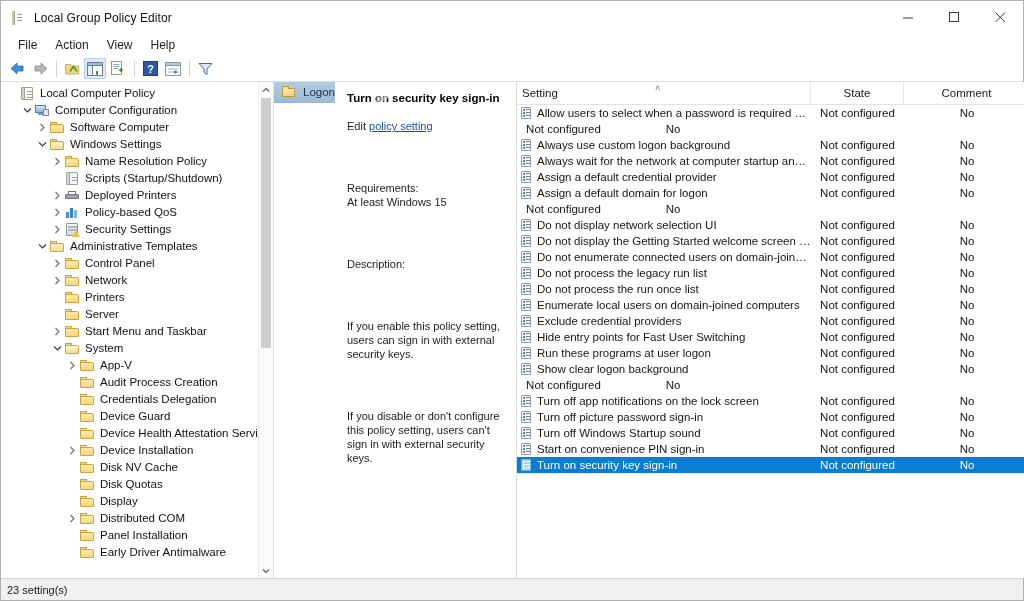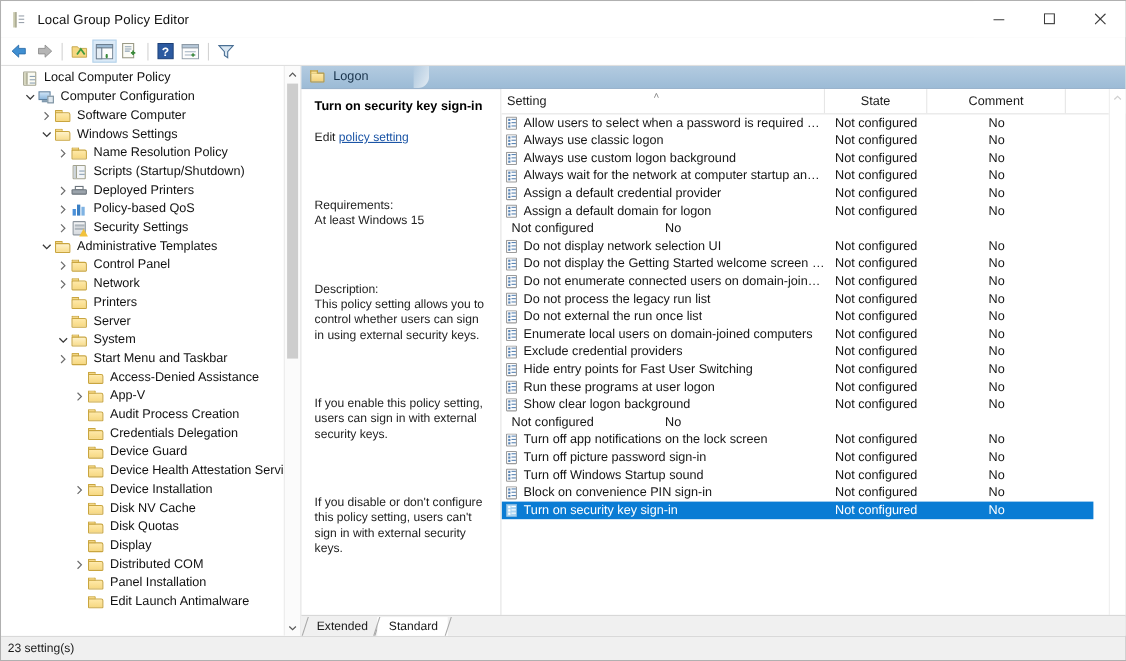--- a/index.html
+++ b/index.html
@@ -222,21 +222,20 @@
   .sb-arrow.bottom { position:absolute; bottom:0; left:0; }
   .tree-thumb {
     position:absolute; left:2px; top:16px; width:10px; height:250px;
     background:#cdcdcd; border-radius:0;
   }
 
   
   .results {
     flex: 1 1 auto;
     display: flex;
-    flex-direction: column;
     min-width: 0;
     background: #ffffff;
   }
   .logon-band {
     height: 20px;
     flex: 0 0 20px;
     background: linear-gradient(#b3cbe0, #9cbbd6);
     border-bottom: 1px solid #9ab3cc;
     display: flex; align-items: center;
     padding-left: 8px;
@@ -445,20 +444,26 @@
       </div>
       <div class="win-btn">
         <svg width="11" height="11" viewBox="0 0 11 11">
             <line x1="0.5" y1="0.5" x2="10" y2="10" stroke="#3a3a3a" stroke-width="1"></line>
             <line x1="10" y1="0.5" x2="0.5" y2="10" stroke="#3a3a3a" stroke-width="1"></line>
           </svg>
       </div>
     </div>
   </div>
 
+  <div class="menubar">
+    <div class="menu-item">File</div>
+    <div class="menu-item">Action</div>
+    <div class="menu-item">View</div>
+    <div class="menu-item">Help</div>
+  </div>
 
   <div class="toolbar">
     <div class="tb-btn">
       <svg width="17" height="15" viewBox="0 0 17 15">
         <path d="M8 2 L2 7.5 L8 13 L8 10 L14 10 L14 5 L8 5 Z" fill="#3f8fd2" stroke="#2a6ca8" stroke-width="0.8" stroke-linejoin="round"></path>
       </svg>
     </div>
     <div class="tb-btn">
       <svg width="17" height="15" viewBox="0 0 17 15">
         <path d="M9 2 L15 7.5 L9 13 L9 10 L3 10 L3 5 L9 5 Z" fill="#b5b5b5" stroke="#8d8d8d" stroke-width="0.8" stroke-linejoin="round"></path>
@@ -712,201 +717,190 @@
               <span class="ic-folder">
                 <span class="ft"></span>
                 <span class="fb"></span>
               </span>
             </span>
             <span class="tlabel">Server</span>
           </div>
           <div class="tnode">
             <span class="tw" style="width:49px"></span>
             <span class="chev">
+              <svg width="7" height="9" viewBox="0 0 7 9">
+                <path d="M1.5 1 L5 4.5 L1.5 8" fill="none" stroke="#6d6d6d" stroke-width="1.1"></path>
+              </svg>
+            </span>
+            <span class="ticon">
+              <span class="ic-folder">
+                <span class="ft"></span>
+                <span class="fb"></span>
+              </span>
+            </span>
+            <span class="tlabel">Start Menu and Taskbar</span>
+          </div>
+          <div class="tnode">
+            <span class="tw" style="width:49px"></span>
+            <span class="chev">
               <svg width="9" height="7" viewBox="0 0 9 7">
                 <path d="M1 1.5 L4.5 5 L8 1.5" fill="none" stroke="#3b3b3b" stroke-width="1.2"></path>
               </svg>
             </span>
             <span class="ticon">
               <span class="ic-folder open">
                 <span class="ft"></span>
                 <span class="fb"></span>
               </span>
             </span>
             <span class="tlabel">System</span>
           </div>
           <div class="tnode">
-            <span class="tw" style="width:49px"></span>
+            <span class="tw" style="width:64px"></span>
             <span class="chev">
               <svg width="7" height="9" viewBox="0 0 7 9">
                 <path d="M1.5 1 L5 4.5 L1.5 8" fill="none" stroke="#6d6d6d" stroke-width="1.1"></path>
               </svg>
             </span>
             <span class="ticon">
               <span class="ic-folder">
                 <span class="ft"></span>
                 <span class="fb"></span>
               </span>
             </span>
-            <span class="tlabel">Start Menu and Taskbar</span>
+            <span class="tlabel">App-V</span>
           </div>
           <div class="tnode">
             <span class="tw" style="width:64px"></span>
             <span class="chev empty"></span>
             <span class="ticon">
               <span class="ic-folder">
                 <span class="ft"></span>
                 <span class="fb"></span>
               </span>
             </span>
-            <span class="tlabel">Access-Denied Assistance</span>
+            <span class="tlabel">Audit Process Creation</span>
+          </div>
+          <div class="tnode">
+            <span class="tw" style="width:64px"></span>
+            <span class="chev empty"></span>
+            <span class="ticon">
+              <span class="ic-folder">
+                <span class="ft"></span>
+                <span class="fb"></span>
+              </span>
+            </span>
+            <span class="tlabel">Credentials Delegation</span>
+          </div>
+          <div class="tnode">
+            <span class="tw" style="width:64px"></span>
+            <span class="chev empty"></span>
+            <span class="ticon">
+              <span class="ic-folder">
+                <span class="ft"></span>
+                <span class="fb"></span>
+              </span>
+            </span>
+            <span class="tlabel">Device Guard</span>
+          </div>
+          <div class="tnode">
+            <span class="tw" style="width:64px"></span>
+            <span class="chev empty"></span>
+            <span class="ticon">
+              <span class="ic-folder">
+                <span class="ft"></span>
+                <span class="fb"></span>
+              </span>
+            </span>
+            <span class="tlabel">Device Health Attestation Service</span>
           </div>
           <div class="tnode">
             <span class="tw" style="width:64px"></span>
             <span class="chev">
               <svg width="7" height="9" viewBox="0 0 7 9">
                 <path d="M1.5 1 L5 4.5 L1.5 8" fill="none" stroke="#6d6d6d" stroke-width="1.1"></path>
               </svg>
             </span>
             <span class="ticon">
               <span class="ic-folder">
                 <span class="ft"></span>
                 <span class="fb"></span>
               </span>
             </span>
-            <span class="tlabel">App-V</span>
+            <span class="tlabel">Device Installation</span>
           </div>
           <div class="tnode">
             <span class="tw" style="width:64px"></span>
             <span class="chev empty"></span>
             <span class="ticon">
               <span class="ic-folder">
                 <span class="ft"></span>
                 <span class="fb"></span>
               </span>
             </span>
-            <span class="tlabel">Audit Process Creation</span>
+            <span class="tlabel">Disk NV Cache</span>
           </div>
           <div class="tnode">
             <span class="tw" style="width:64px"></span>
             <span class="chev empty"></span>
             <span class="ticon">
               <span class="ic-folder">
                 <span class="ft"></span>
                 <span class="fb"></span>
               </span>
             </span>
-            <span class="tlabel">Credentials Delegation</span>
+            <span class="tlabel">Disk Quotas</span>
           </div>
           <div class="tnode">
             <span class="tw" style="width:64px"></span>
             <span class="chev empty"></span>
             <span class="ticon">
               <span class="ic-folder">
                 <span class="ft"></span>
                 <span class="fb"></span>
               </span>
             </span>
-            <span class="tlabel">Device Guard</span>
+            <span class="tlabel">Display</span>
+          </div>
+          <div class="tnode">
+            <span class="tw" style="width:64px"></span>
+            <span class="chev">
+              <svg width="7" height="9" viewBox="0 0 7 9">
+                <path d="M1.5 1 L5 4.5 L1.5 8" fill="none" stroke="#6d6d6d" stroke-width="1.1"></path>
+              </svg>
+            </span>
+            <span class="ticon">
+              <span class="ic-folder">
+                <span class="ft"></span>
+                <span class="fb"></span>
+              </span>
+            </span>
+            <span class="tlabel">Distributed COM</span>
           </div>
           <div class="tnode">
             <span class="tw" style="width:64px"></span>
             <span class="chev empty"></span>
             <span class="ticon">
               <span class="ic-folder">
                 <span class="ft"></span>
                 <span class="fb"></span>
               </span>
             </span>
-            <span class="tlabel">Device Health Attestation Service</span>
-          </div>
-          <div class="tnode">
-            <span class="tw" style="width:64px"></span>
-            <span class="chev">
-              <svg width="7" height="9" viewBox="0 0 7 9">
-                <path d="M1.5 1 L5 4.5 L1.5 8" fill="none" stroke="#6d6d6d" stroke-width="1.1"></path>
-              </svg>
-            </span>
-            <span class="ticon">
-              <span class="ic-folder">
-                <span class="ft"></span>
-                <span class="fb"></span>
-              </span>
-            </span>
-            <span class="tlabel">Device Installation</span>
+            <span class="tlabel">Panel Installation</span>
           </div>
           <div class="tnode">
             <span class="tw" style="width:64px"></span>
             <span class="chev empty"></span>
             <span class="ticon">
               <span class="ic-folder">
                 <span class="ft"></span>
                 <span class="fb"></span>
               </span>
             </span>
-            <span class="tlabel">Disk NV Cache</span>
-          </div>
-          <div class="tnode">
-            <span class="tw" style="width:64px"></span>
-            <span class="chev empty"></span>
-            <span class="ticon">
-              <span class="ic-folder">
-                <span class="ft"></span>
-                <span class="fb"></span>
-              </span>
-            </span>
-            <span class="tlabel">Disk Quotas</span>
-          </div>
-          <div class="tnode">
-            <span class="tw" style="width:64px"></span>
-            <span class="chev empty"></span>
-            <span class="ticon">
-              <span class="ic-folder">
-                <span class="ft"></span>
-                <span class="fb"></span>
-              </span>
-            </span>
-            <span class="tlabel">Display</span>
-          </div>
-          <div class="tnode">
-            <span class="tw" style="width:64px"></span>
-            <span class="chev">
-              <svg width="7" height="9" viewBox="0 0 7 9">
-                <path d="M1.5 1 L5 4.5 L1.5 8" fill="none" stroke="#6d6d6d" stroke-width="1.1"></path>
-              </svg>
-            </span>
-            <span class="ticon">
-              <span class="ic-folder">
-                <span class="ft"></span>
-                <span class="fb"></span>
-              </span>
-            </span>
-            <span class="tlabel">Distributed COM</span>
-          </div>
-          <div class="tnode">
-            <span class="tw" style="width:64px"></span>
-            <span class="chev empty"></span>
-            <span class="ticon">
-              <span class="ic-folder">
-                <span class="ft"></span>
-                <span class="fb"></span>
-              </span>
-            </span>
-            <span class="tlabel">Panel Installation</span>
-          </div>
-          <div class="tnode">
-            <span class="tw" style="width:64px"></span>
-            <span class="chev empty"></span>
-            <span class="ticon">
-              <span class="ic-folder">
-                <span class="ft"></span>
-                <span class="fb"></span>
-              </span>
-            </span>
-            <span class="tlabel">Edit Launch Antimalware</span>
+            <span class="tlabel">Early Driver Antimalware</span>
           </div>
         </div>
       <div class="tree-vsb">
         <div class="sb-arrow">
           <svg width="8" height="6" viewBox="0 0 8 6">
               <path d="M1 4.5 L4 1.5 L7 4.5" fill="none" stroke="#5a5a5a" stroke-width="1.1"></path>
             </svg>
         </div>
         <div class="tree-thumb"></div>
         <div class="sb-arrow bottom">
@@ -935,21 +929,20 @@
           <div class="desc-edit">
             <span>Edit</span>
             <span class="desc-link">policy setting</span>
           </div>
           <div class="desc-block">
             <div>Requirements:</div>
             <div>At least Windows 15</div>
           </div>
           <div class="desc-block">
             <div>Description:</div>
-            <div class="desc-p">This policy setting allows you to control whether users can sign in using external security keys.</div>
           </div>
           <div class="desc-block">
             <div class="desc-p">If you enable this policy setting, users can sign in with external security keys.</div>
           </div>
           <div class="desc-block">
             <div class="desc-p">If you disable or don't configure this policy setting, users can't sign in with external security keys.</div>
           </div>
         </div>
 
         <div class="list-pane">
@@ -977,32 +970,20 @@
                     <span class="ln2" style="top:5.5px"></span>
                     <span class="dot" style="top:8px"></span>
                     <span class="ln2" style="top:8.5px"></span>
                   </span>
                   <span class="truncate">Allow users to select when a password is required when resu...</span>
                 </span>
                 <span class="c-state">Not configured</span>
                 <span class="c-comment">No</span>
               </div>
               <div class="lrow">
-                <span class="c-setting">
-                  <span class="setting-icon">
-                    <span class="pg"></span>
-                    <span class="dot" style="top:2px"></span>
-                    <span class="ln2" style="top:2.5px"></span>
-                    <span class="dot" style="top:5px"></span>
-                    <span class="ln2" style="top:5.5px"></span>
-                    <span class="dot" style="top:8px"></span>
-                    <span class="ln2" style="top:8.5px"></span>
-                  </span>
-                  <span class="truncate">Always use classic logon</span>
-                </span>
                 <span class="c-state">Not configured</span>
                 <span class="c-comment">No</span>
               </div>
               <div class="lrow">
                 <span class="c-setting">
                   <span class="setting-icon">
                     <span class="pg"></span>
                     <span class="dot" style="top:2px"></span>
                     <span class="ln2" style="top:2.5px"></span>
                     <span class="dot" style="top:5px"></span>
@@ -1135,21 +1116,21 @@
                 <span class="c-setting">
                   <span class="setting-icon">
                     <span class="pg"></span>
                     <span class="dot" style="top:2px"></span>
                     <span class="ln2" style="top:2.5px"></span>
                     <span class="dot" style="top:5px"></span>
                     <span class="ln2" style="top:5.5px"></span>
                     <span class="dot" style="top:8px"></span>
                     <span class="ln2" style="top:8.5px"></span>
                   </span>
-                  <span class="truncate">Do not external the run once list</span>
+                  <span class="truncate">Do not process the run once list</span>
                 </span>
                 <span class="c-state">Not configured</span>
                 <span class="c-comment">No</span>
               </div>
               <div class="lrow">
                 <span class="c-setting">
                   <span class="setting-icon">
                     <span class="pg"></span>
                     <span class="dot" style="top:2px"></span>
                     <span class="ln2" style="top:2.5px"></span>
@@ -1283,21 +1264,21 @@
                 <span class="c-setting">
                   <span class="setting-icon">
                     <span class="pg"></span>
                     <span class="dot" style="top:2px"></span>
                     <span class="ln2" style="top:2.5px"></span>
                     <span class="dot" style="top:5px"></span>
                     <span class="ln2" style="top:5.5px"></span>
                     <span class="dot" style="top:8px"></span>
                     <span class="ln2" style="top:8.5px"></span>
                   </span>
-                  <span class="truncate">Block on convenience PIN sign-in</span>
+                  <span class="truncate">Start on convenience PIN sign-in</span>
                 </span>
                 <span class="c-state">Not configured</span>
                 <span class="c-comment">No</span>
               </div>
               <div class="lrow selected">
                 <span class="c-setting">
                   <span class="setting-icon">
                     <span class="pg"></span>
                     <span class="dot" style="top:2px"></span>
                     <span class="ln2" style="top:2.5px"></span>

